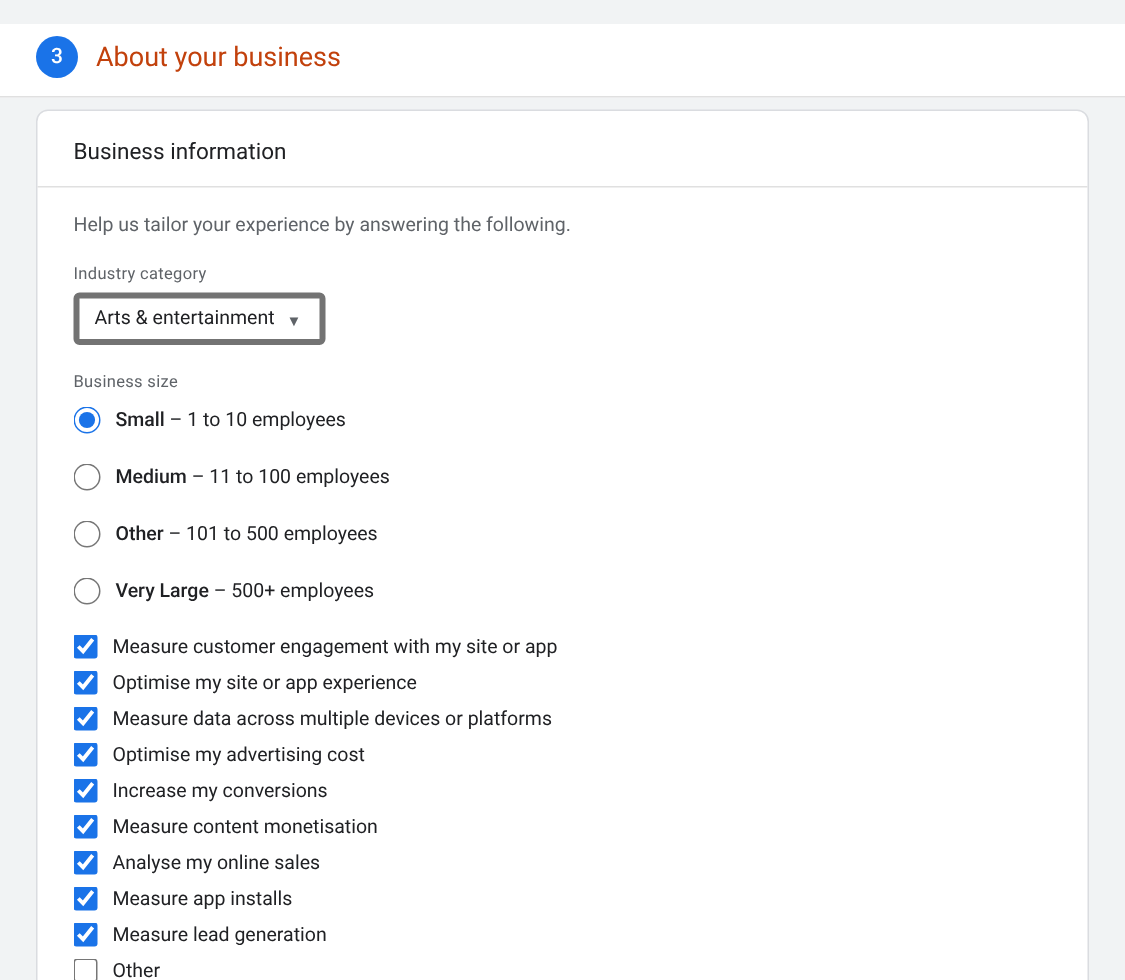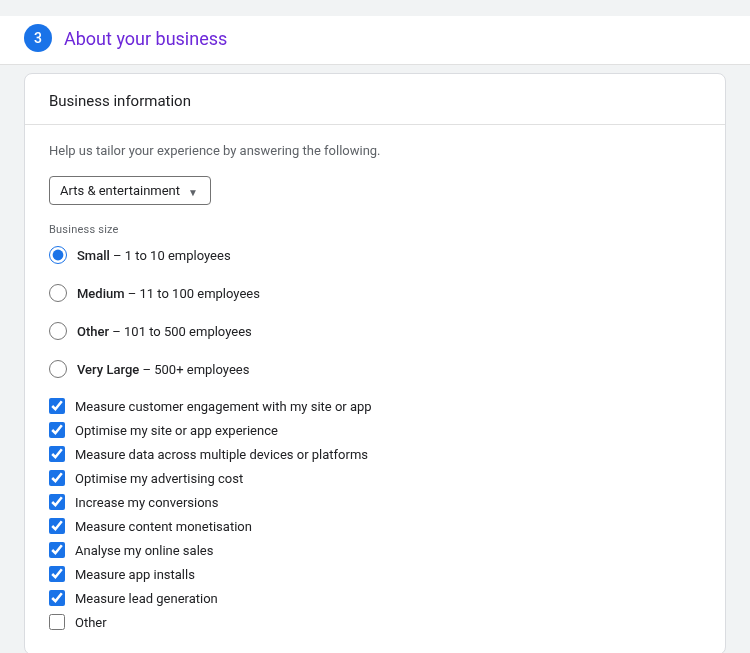--- a/index.html
+++ b/index.html
@@ -35,21 +35,21 @@
       font-weight: 500;
       display: flex;
       align-items: center;
       justify-content: center;
       margin-right: 12px;
       flex-shrink: 0;
     }
     .step-title {
       font-size: 18px;
       font-weight: 400;
-      color: #6d28d9;
+      color: #c2410c;
     }
     .card {
       background: #fff;
       border: 1px solid #dadce0;
       border-radius: 8px;
       margin: 0 24px 16px 24px;
       padding: 0;
     }
     .card-header {
       padding: 18px 12px 14px 24px;
@@ -70,21 +70,21 @@
     }
     .field-label {
       font-size: 11px;
       color: #5f6368;
       margin-bottom: 6px;
       letter-spacing: 0.02em;
     }
     .dropdown-select {
       display: inline-flex;
       align-items: flex-end;
-      border: 1px solid #737373;
+      border: 4px solid #737373;
       border-radius: 4px;
       padding: 6px 12px 6px 10px;
       font-size: 13px;
       color: #202124;
       cursor: pointer;
       background: #fff;
       margin-bottom: 18px;
       gap: 4px;
     }
     .dropdown-arrow {
@@ -167,20 +167,21 @@
 
   <div class="card">
     <div class="card-header">
       <span class="card-header-title">Business information</span>
     </div>
     <div class="card-body">
       
       <p class="help-text">Help us tailor your experience by answering the following.</p>
 
       
+      <div class="field-label">Industry category</div>
       <div class="dropdown-select">
         <span>Arts &amp; entertainment</span>
         <span class="dropdown-arrow">▼</span>
       </div>
 
       
       <div class="section-label">Business size</div>
       <div class="radio-group">
         <label class="radio-item">
           <input type="radio" class="radio-input" name="business_size" checked="" style="">

